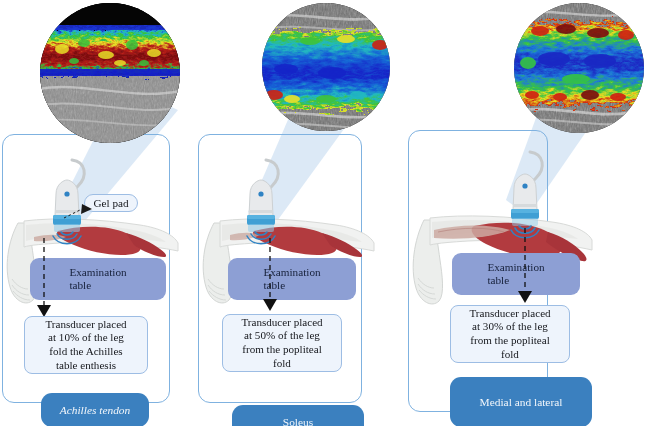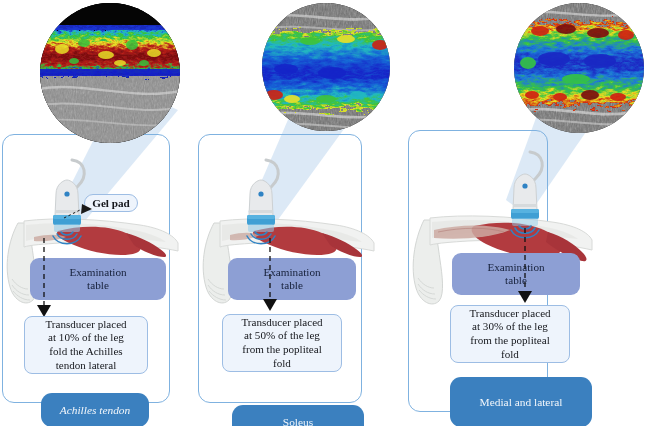--- a/index.html
+++ b/index.html
@@ -38,21 +38,21 @@
 
   
   .leg{position:absolute;}
 
   
   .exam-table{
     position:absolute;
     background:#8d9fd4;
     border-radius:9px;
     display:flex;align-items:center;justify-content:center;
-    text-align:center;
+    text-align:left;
     color:#16203a;
     font-size:11.2px;
     line-height:1.18;
     box-sizing:border-box;
   }
 
   
   .note-box{
     position:absolute;
     background:#eef4fc;
@@ -295,21 +295,21 @@
     <rect x="19" y="57" width="28" height="10" rx="2" fill="#3f9fd4"></rect>
     <rect x="19" y="57" width="28" height="4" rx="1.5" fill="#57b2e0"></rect>
     <rect x="20" y="66" width="26" height="8" rx="2" fill="#8fcbe9" opacity="0.55"></rect>
     <g stroke="#2f83c4" stroke-width="1.5" fill="none" stroke-linecap="round">
       <path d="M27 74 A 7 6 0 0 0 39 74"></path>
       <path d="M23 76 A 11 9 0 0 0 43 76"></path>
       <path d="M19 78 A 15 12 0 0 0 47 78"></path>
     </g>
   </svg>
 
-  <div class="gel-pill" style="left:84px;top:194px;width:54px;height:18px;font-weight:bold;">
+  <div class="gel-pill" style="left:84px;top:194px;width:54px;height:18px;">
     <span>Gel pad</span>
   </div>
 
   <svg class="darrow" viewBox="0 0 652 426">
     <path d="M64 218 L 80 210" stroke="#1a1a1a" stroke-width="1" stroke-dasharray="2.5,2.5" fill="none"></path>
     <polygon points="82,204 92,209 81,214" fill="#1a1a1a"></polygon>
   </svg>
 
   <div class="exam-table" style="left:30px;top:258px;width:136px;height:42px;">
     <div>
@@ -321,21 +321,21 @@
   <svg class="darrow" viewBox="0 0 652 426">
     <path d="M44 238 L 44 306" stroke="#111111" stroke-width="1.3" stroke-dasharray="5,4" fill="none"></path>
     <polygon points="37,305 51,305 44,317" fill="#111111"></polygon>
   </svg>
 
   <div class="note-box" style="left:24px;top:316px;width:124px;height:58px;">
     <div>
       <div>Transducer placed</div>
       <div>at 10% of the leg</div>
       <div>fold the Achilles</div>
-      <div>tendon lateral</div>
+      <div>table enthesis</div>
     </div>
   </div>
 
   <div class="result-box" style="left:41px;top:385px;width:108px;height:34px;font-style:italic;">
     <div>
       <div>Achilles tendon</div>
     </div>
   </div>
 
   <svg class="leg" style="left:196px;top:215px;width:180px;height:95px;" viewBox="0 0 180 95">

